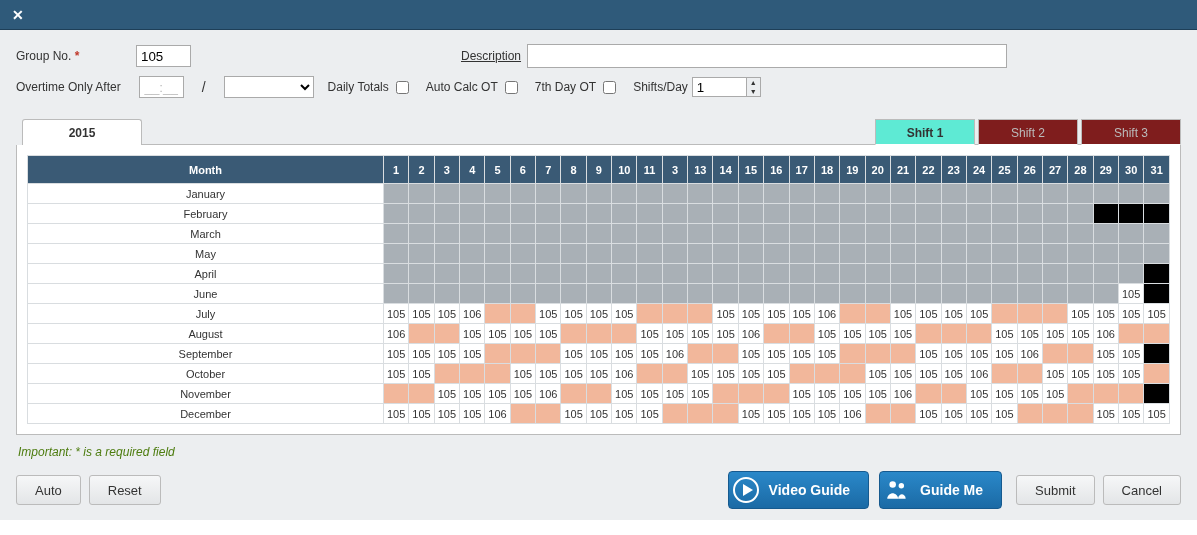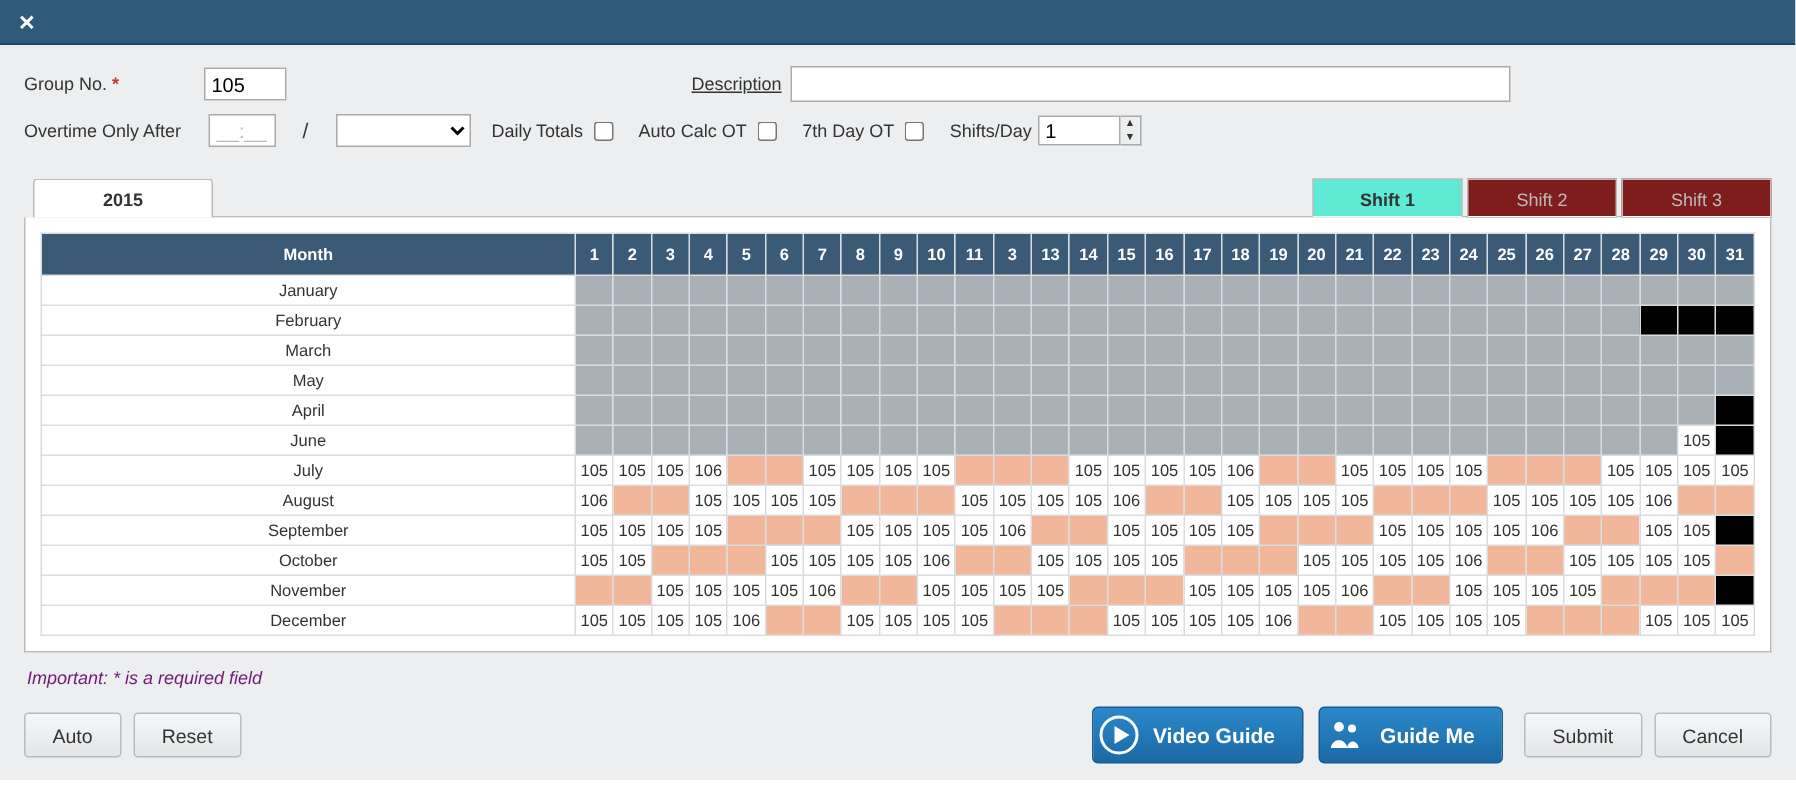--- a/index.html
+++ b/index.html
@@ -95,21 +95,21 @@
     font-weight: bold;
     height: 28px;
   }
   table.cal th.month-h { width: 356px; }
   table.cal .month-cell { background:#fff; }
   td.gray { background: #a9b0b6; }
   td.pink { background: #f2b79b; }
   td.black { background: #000; }
   td.val { background: #fff; }
 
-  .important { color:#701a75; font-style:italic; margin: 10px 0 0 18px; }
+  .important { color:#4d7c0f; font-style:italic; margin: 10px 0 0 18px; }
 
   .footer { display:flex; align-items:center; padding: 12px 16px 14px 16px; }
   .btn {
     height: 30px; padding: 0 18px; border:1px solid #bbb; background: linear-gradient(#f6f7f8,#e3e5e7);
     border-radius: 3px; cursor:pointer; font-size:13px; color:#333;
   }
   .btn + .btn { margin-left: 8px; }
   .footer .spacer { flex:1; }
   .blue-btn {
     display:flex; align-items:center; gap:10px;

